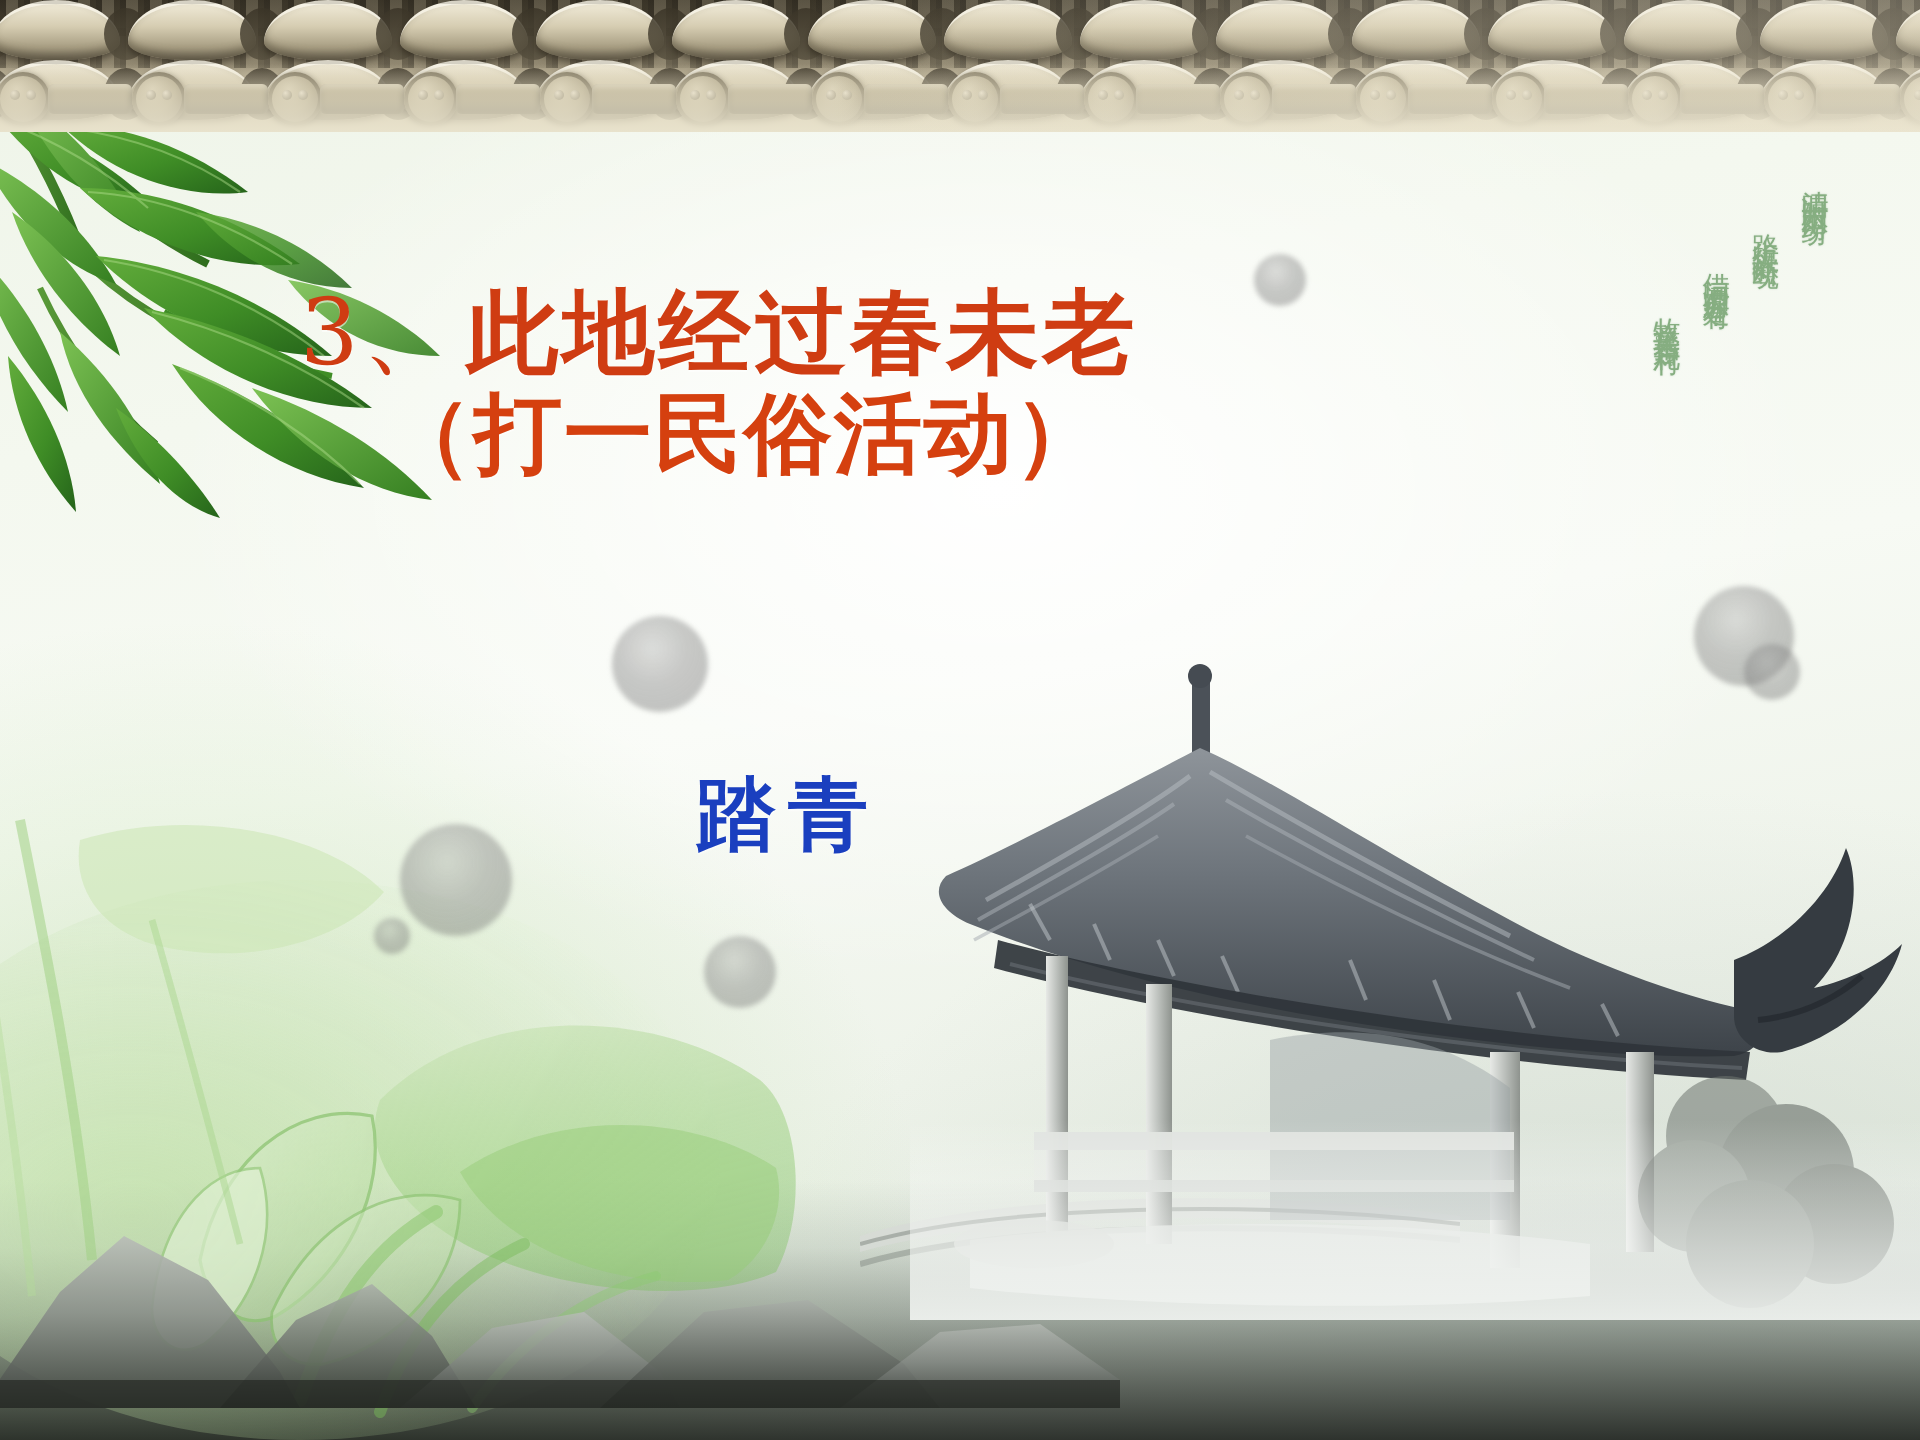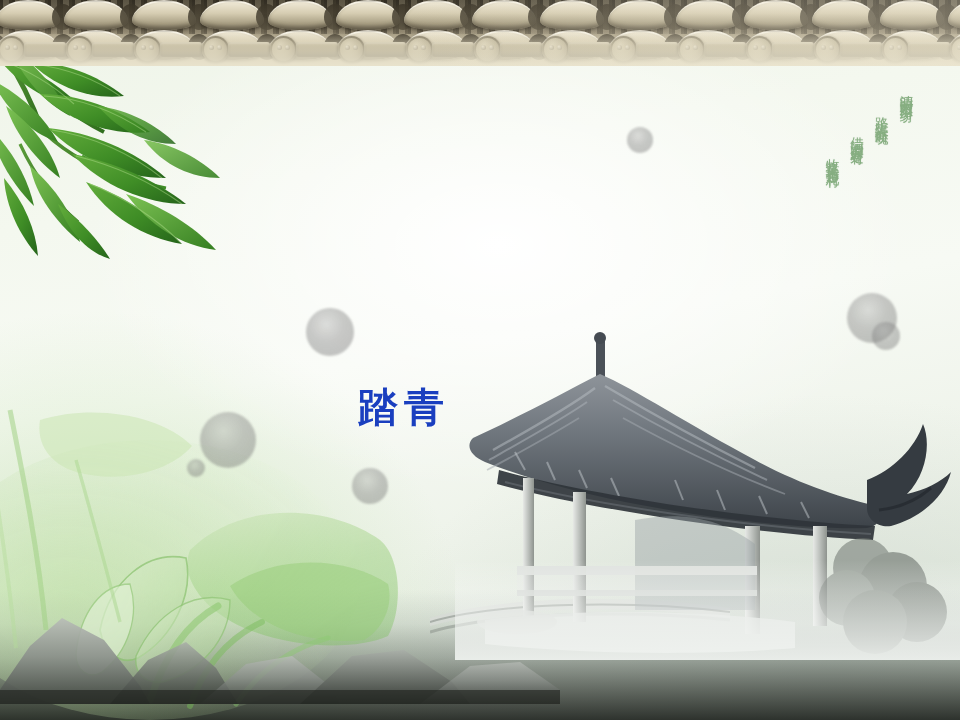--- a/index.html
+++ b/index.html
@@ -136,21 +136,21 @@
   .title-l1 .num{
     font-family:"DejaVu Serif","Liberation Serif",serif;
     font-weight:normal; font-size:46px; padding-right:4px;
   }
   .title-l2{
     color:#d5400f; font-size:44px; font-weight:bold; line-height:1.2;
     letter-spacing:1px; margin-left:42px; white-space:nowrap;
     text-shadow:0 1px 0 rgba(255,255,255,.55);
   }
   .answer{
-    position:absolute; left:358px; top:380px; z-index:20;
+    position:absolute; left:348px; top:380px; z-index:20;
     color:#1a3fbf; font-size:40px; font-weight:bold; letter-spacing:6px;
     text-shadow:0 1px 1px rgba(255,255,255,.6);
   }
 
   
   .poem{
     position:absolute; right:44px; top:84px; z-index:20;
     display:flex; flex-direction:row-reverse; align-items:flex-start;
     gap:5px;
   }
@@ -576,20 +576,24 @@
   </div>
 
   <div class="bubble" style="left:627px;top:127px;width:26px;height:26px;"></div>
   <div class="bubble" style="left:306px;top:308px;width:48px;height:48px;"></div>
   <div class="bubble" style="left:847px;top:293px;width:50px;height:50px;"></div>
   <div class="bubble" style="left:200px;top:412px;width:56px;height:56px;"></div>
   <div class="bubble" style="left:352px;top:468px;width:36px;height:36px;"></div>
   <div class="bubble" style="left:187px;top:459px;width:18px;height:18px;"></div>
   <div class="bubble" style="left:872px;top:322px;width:28px;height:28px;"></div>
 
+  <div class="title-block">
+    <div class="title-l1"><span class="num">3、</span><span>此地经过春未老</span></div>
+    <div class="title-l2">（打一民俗活动）</div>
+  </div>
 
   <div class="answer">踏青</div>
 
   <div class="poem">
     <div class="line c1">清明时节雨纷纷，</div>
     <div class="line c2">路上行人欲断魂。</div>
     <div class="line c3">借问酒家何处有？</div>
     <div class="line c4">牧童遥指杏花村。</div>
   </div>
 

